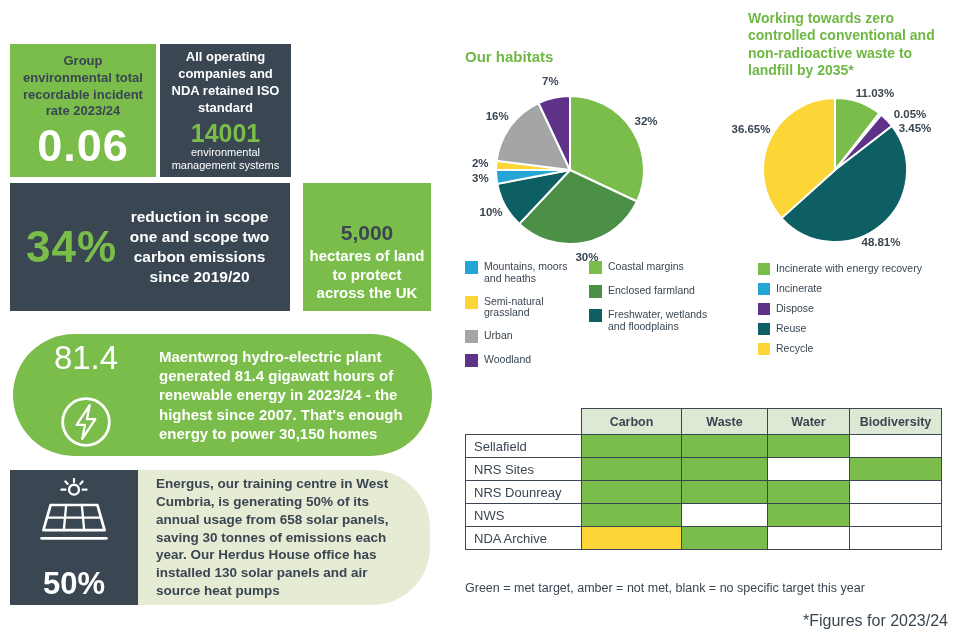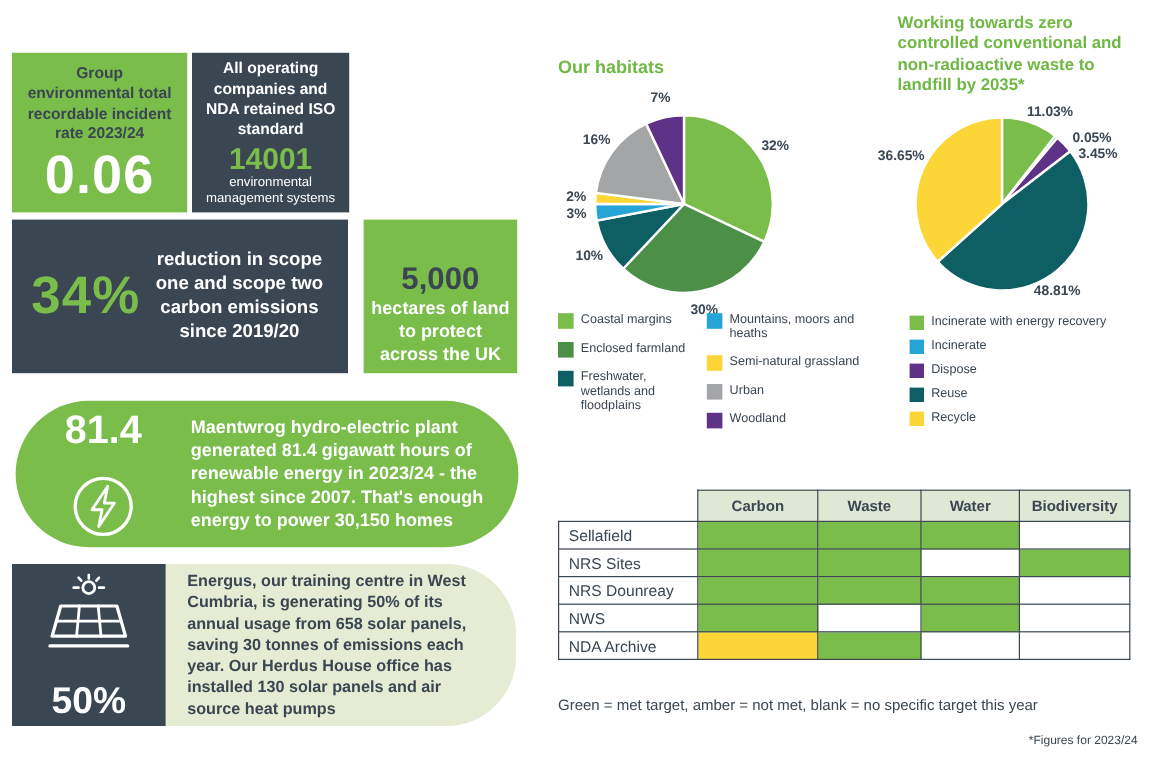--- a/index.html
+++ b/index.html
@@ -17,26 +17,26 @@
   #iso-card{left:160px;top:44px;width:131px;height:133px;background:#3a4652;padding:6px 8px;}
   .iso-label{font-size:13px;font-weight:600;color:#ffffff;line-height:1.3;}
   .iso-value{font-size:25px;font-weight:800;color:#7abd4a;line-height:1.05;margin-top:3px;}
   .iso-sub{font-size:11px;color:#ffffff;line-height:1.15;}
   
   #carbon-card{left:10px;top:183px;width:280px;height:128px;background:#3a4652;display:flex;flex-direction:row;align-items:center;padding:16px 16px;gap:8px;}
   .carbon-value{font-size:44px;font-weight:800;color:#7abd4a;flex:0 0 auto;letter-spacing:1px;}
   .carbon-label{font-size:15.5px;font-weight:600;color:#ffffff;line-height:1.3;text-align:center;flex:1;}
   
   #land-card{left:303px;top:183px;width:128px;height:128px;background:#7abd4a;padding:6px;}
-  .land-value{font-size:26px;font-weight:800;color:#3a4652;line-height:1;margin-top:31px;}
+  .land-value{font-size:21px;font-weight:800;color:#3a4652;line-height:1;margin-top:31px;}
   .land-label{font-size:15px;font-weight:600;color:#ffffff;line-height:1.25;margin-top:4px;}
   
   #hydro-card{left:13px;top:334px;width:419px;height:122px;background:#7abd4a;border-radius:61px;display:flex;flex-direction:row;align-items:center;}
   .hydro-left{width:146px;flex:0 0 auto;display:flex;flex-direction:column;align-items:center;justify-content:center;}
-  .hydro-value{font-size:33px;font-weight:700;color:#ffffff;line-height:1;margin-bottom:20px;}
+  .hydro-value{font-size:33px;font-weight:400;color:#ffffff;line-height:1;margin-bottom:20px;}
   .hydro-text{font-size:15px;font-weight:600;color:#ffffff;line-height:1.27;width:262px;padding-right:10px;}
   
   #solar-light-card{left:130px;top:470px;width:300px;height:135px;background:#e6ebd4;border-radius:0 58px 58px 0;display:flex;align-items:center;padding:10px 30px 10px 26px;}
   .solar-text{font-size:13.5px;font-weight:600;color:#3a4652;line-height:1.33;}
   #solar-dark-card{left:10px;top:470px;width:128px;height:135px;background:#3a4652;padding:8px 4px 6px;}
   .solar-value{font-size:31px;font-weight:800;color:#ffffff;line-height:1;margin-top:18px;}
   
   .green-heading{font-weight:800;color:#6fb844;}
   #habitats-title{left:465px;top:48px;font-size:15px;}
   #landfill-title{left:748px;top:10px;width:205px;font-size:14px;line-height:1.24;}
@@ -61,21 +61,21 @@
   #perf-table th,#perf-table td{border:1px solid #3a4652;padding:0;}
   #perf-table th{background:#dde8d5;font-size:12.5px;font-weight:700;color:#3a4652;height:25px;}
   #perf-table th.corner{border:none;background:transparent;}
   #perf-table td{height:22px;}
   #perf-table td.name{background:#ffffff;font-size:13px;font-weight:500;color:#3a4652;text-align:left;padding-left:8px;}
   #perf-table td.state-green{background:#7abd4a;}
   #perf-table td.state-amber{background:#fbd636;}
   #perf-table td.state-blank{background:#ffffff;}
   .colw0{width:99px;} .colw1{width:85px;} .colw2{width:81px;} .colw3{width:91px;} .colname{width:107px;}
   #table-note{left:465px;top:581px;font-size:12.5px;font-weight:500;color:#3a4652;text-align:center;}
-  #footnote{right:12px;top:612px;font-size:10px;font-weight:500;color:#3a4652;}
+  #footnote{right:12px;top:612px;font-size:16px;font-weight:500;color:#3a4652;}
 </style>
 </head>
 <body>
 
 <div id="canvas">
 
   <div id="incident-card" class="abs card">
     <div class="incident-label">Group environmental total recordable incident rate 2023/24</div>
     <div class="incident-value">0.06</div>
   </div>
@@ -142,48 +142,48 @@
       <text x="134.9" y="186.4" text-anchor="middle" dominant-baseline="middle" class="pie-label">30%</text>
       <text x="39.1" y="141.4" text-anchor="middle" dominant-baseline="middle" class="pie-label">10%</text>
       <text x="28.4" y="106.5" text-anchor="middle" dominant-baseline="middle" class="pie-label">3%</text>
       <text x="28.2" y="92.3" text-anchor="middle" dominant-baseline="middle" class="pie-label">2%</text>
       <text x="45.2" y="45.1" text-anchor="middle" dominant-baseline="middle" class="pie-label">16%</text>
       <text x="98.4" y="10.2" text-anchor="middle" dominant-baseline="middle" class="pie-label">7%</text>
     </svg>
   <div id="habitats-legend" class="abs legend" style="left:465px;top:261px;">
       <div class="legend-col">
         <div class="legend-item">
+          <span class="legend-swatch" style="background: rgb(37, 165, 213);"></span>
+          <span class="legend-label">Mountains, moors and heaths</span>
+        </div>
+        <div class="legend-item">
+          <span class="legend-swatch" style="background: rgb(251, 214, 54);"></span>
+          <span class="legend-label">Semi-natural grassland</span>
+        </div>
+        <div class="legend-item">
+          <span class="legend-swatch" style="background: rgb(164, 165, 167);"></span>
+          <span class="legend-label">Urban</span>
+        </div>
+        <div class="legend-item">
+          <span class="legend-swatch" style="background: rgb(93, 50, 135);"></span>
+          <span class="legend-label">Woodland</span>
+        </div>
+      </div>
+      <div class="legend-col">
+        <div class="legend-item">
           <span class="legend-swatch" style="background: rgb(122, 189, 74);"></span>
           <span class="legend-label">Coastal margins</span>
         </div>
         <div class="legend-item">
           <span class="legend-swatch" style="background: rgb(76, 143, 71);"></span>
           <span class="legend-label">Enclosed farmland</span>
         </div>
         <div class="legend-item">
           <span class="legend-swatch" style="background: rgb(13, 95, 99);"></span>
           <span class="legend-label">Freshwater, wetlands and floodplains</span>
-        </div>
-      </div>
-      <div class="legend-col">
-        <div class="legend-item">
-          <span class="legend-swatch" style="background: rgb(37, 165, 213);"></span>
-          <span class="legend-label">Mountains, moors and heaths</span>
-        </div>
-        <div class="legend-item">
-          <span class="legend-swatch" style="background: rgb(251, 214, 54);"></span>
-          <span class="legend-label">Semi-natural grassland</span>
-        </div>
-        <div class="legend-item">
-          <span class="legend-swatch" style="background: rgb(164, 165, 167);"></span>
-          <span class="legend-label">Urban</span>
-        </div>
-        <div class="legend-item">
-          <span class="legend-swatch" style="background: rgb(93, 50, 135);"></span>
-          <span class="legend-label">Woodland</span>
         </div>
       </div>
     </div>
 
   <div id="landfill-title" class="abs green-heading">Working towards zero controlled conventional and non-radioactive waste to landfill by 2035*</div>
   <svg id="landfill-pie" class="abs" style="left:725px;top:85px;" width="235" height="172">
       <path d="M 110 85 L 110.00 13.00 A 72 72 0 0 1 156.00 29.61 Z" fill="#7abd4a" stroke="#ffffff" stroke-width="2" stroke-linejoin="round"></path>
       <path d="M 110 85 L 154.29 28.23 A 72 72 0 0 1 156.18 29.76 Z" fill="#25a5d5" stroke="#ffffff" stroke-width="2" stroke-linejoin="round"></path>
       <path d="M 110 85 L 156.18 29.76 A 72 72 0 0 1 166.98 40.98 Z" fill="#5d3287" stroke="#ffffff" stroke-width="2" stroke-linejoin="round"></path>
       <path d="M 110 85 L 166.98 40.98 A 72 72 0 0 1 56.45 133.13 Z" fill="#0d5f63" stroke="#ffffff" stroke-width="2" stroke-linejoin="round"></path>

